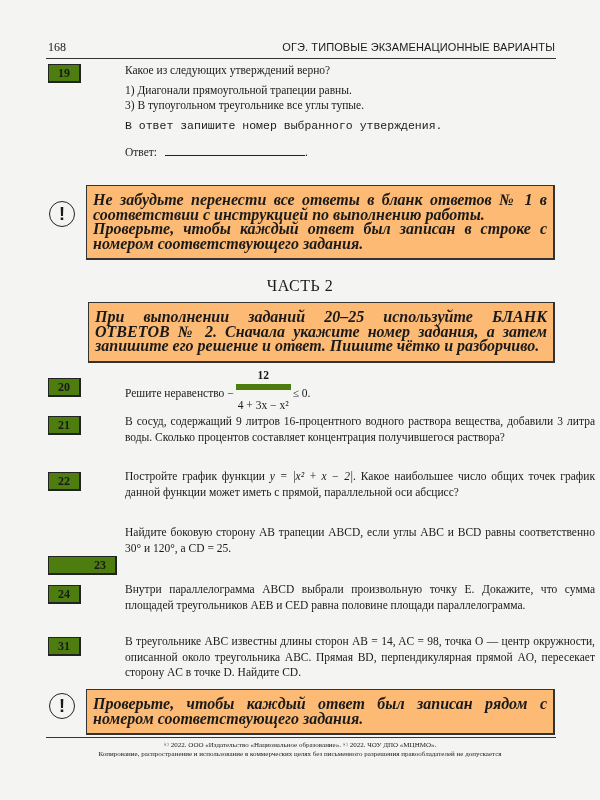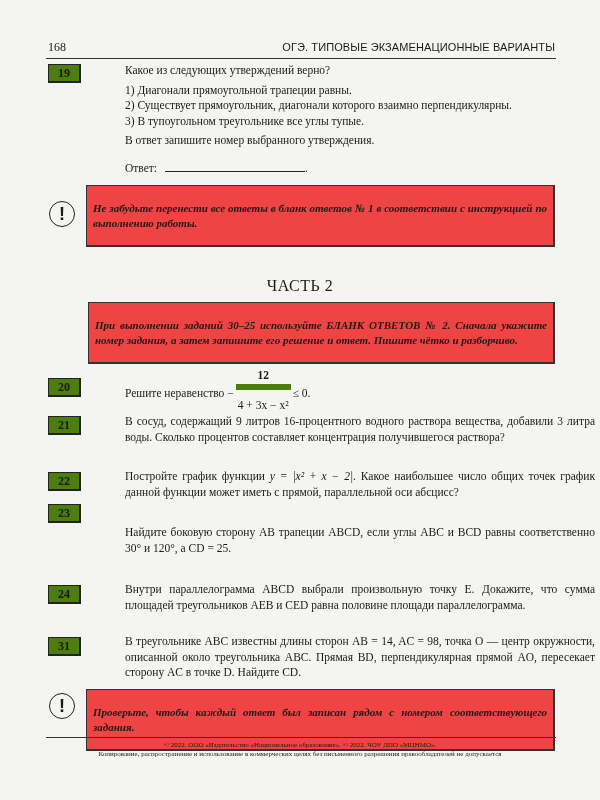--- a/index.html
+++ b/index.html
@@ -6,22 +6,22 @@
   body { width:600px; height:800px; background:#f4f4f2; position:relative; overflow:hidden;
          font-family:"DejaVu Serif", "Liberation Serif", serif; color:#1a1a1a; }
   .abs { position:absolute; }
   .hdr-num { left:48px; top:40px; font-size:12px; font-family:"Liberation Serif", serif; }
   .hdr-title { right:45px; top:41px; font-size:11px; font-family:"Liberation Sans", sans-serif; letter-spacing:0.1px; }
   .hdr-rule { left:46px; right:44px; top:58px; height:0; border-top:1.5px solid #333; }
   .tnum { width:30px; height:16px; border:1px solid #222; border-right-width:2px; border-bottom-width:2px;
           font-weight:bold; font-size:12px; text-align:center; line-height:16px; background:#4d7c0f;
           font-family:"Liberation Serif", serif; }
   .txt { font-size:11.5px; line-height:15.5px; font-family:"Liberation Serif", serif;margin-left:36px; }
-  .notice { border:1px solid #333; border-right-width:2px; border-bottom-width:2px; background:#ef4444;
-            padding:15px 6px; font-style:italic; font-weight:bold; font-size:11px; line-height:14.5px;
+  .notice { border:1px solid #333; border-right-width:2px; border-bottom-width:2px; background:#fdba74;
+            padding:7px 6px; font-style:italic; font-weight:bold; font-size:16px; line-height:14.5px;
             text-align:justify; font-family:"Liberation Serif", serif; }
   .warn-icon { width:24px; height:24px; border:1.5px solid #222; border-radius:50%; text-align:center;
                font-weight:bold; font-size:18px; line-height:24px; font-family:"Liberation Sans", sans-serif; }
   .part-title { left:0; right:0; top:277px; text-align:center; font-size:16px; font-family:"Liberation Serif", serif; letter-spacing:0.5px; }
   .frac { display:inline-block; vertical-align:middle; text-align:center; margin:0 2px; }
   .frac .n { display:block; border-bottom:6px solid #4d7c0f; padding:0 2px; font-weight:bold; }
   .frac .d { display:block; padding:8px 2px; }
   i { font-style:italic; }
   .answer-line { display:inline-block; width:140px; border-bottom:1px solid #222; height:12px; vertical-align:baseline; margin-left:8px; }
   .foot-rule { left:46px; right:44px; top:737px; border-top:1.5px solid #333; }
@@ -33,55 +33,55 @@
 
 <div class="abs hdr-num">168</div>
 <div class="abs hdr-title">ОГЭ. ТИПОВЫЕ ЭКЗАМЕНАЦИОННЫЕ ВАРИАНТЫ</div>
 <div class="abs hdr-rule"></div>
 
 <div class="abs tnum" style="left:48px; top:64px;">19</div>
 <div class="abs txt" style="left:89px; top:63px; width:470px;">
   <div>Какое из следующих утверждений верно?</div>
   <div style="margin-top:4px;">
     <div>1) Диагонали прямоугольной трапеции равны.</div>
-    <div>2) Существует прямоугольник, диагонали которого взаимно перпендикулярны.</div>
     <div>3) В тупоугольном треугольнике все углы тупые.</div>
   </div>
-  <div style="margin-top:4px;">В ответ запишите номер выбранного утверждения.</div>
+  <div style="margin-top:4px;font-family:Liberation Mono, monospace;">В ответ запишите номер выбранного утверждения.</div>
   <div style="margin-top:10px;">
     <span>Ответ:</span><span class="answer-line"></span><span>.</span>
   </div>
 </div>
 
 <div class="abs warn-icon" style="left:49px; top:201px;">!</div>
 <div class="abs notice" style="left:86px; top:185px; width:454px;">
   <div>Не забудьте перенести все ответы в бланк ответов № 1 в соответствии с инструкцией по выполнению работы.</div>
+  <div>Проверьте, чтобы каждый ответ был записан в строке с номером соответствующего задания.</div>
 </div>
 
 <div class="abs part-title">ЧАСТЬ 2</div>
 <div class="abs notice" style="left:88px; top:302px; width:452px;">
-  <div>При выполнении заданий 30–25 используйте БЛАНК ОТВЕТОВ № 2. Сначала укажите номер задания, а затем запишите его решение и ответ. Пишите чётко и разборчиво.</div>
+  <div>При выполнении заданий 20–25 используйте БЛАНК ОТВЕТОВ № 2. Сначала укажите номер задания, а затем запишите его решение и ответ. Пишите чётко и разборчиво.</div>
 </div>
 
 <div class="abs tnum" style="left:48px; top:378px;">20</div>
 <div class="abs txt" style="left:89px; top:368px; width:470px;">
   <span>Решите неравенство</span>
   <span>−</span><span class="frac"><span class="n">12</span><span class="d">4 + 3x − x²</span></span><span>≤ 0.</span>
 </div>
 
 <div class="abs tnum" style="left:48px; top:416px;">21</div>
 <div class="abs txt just" style="left:89px; top:414px; width:470px;">В сосуд, содержащий 9 литров 16-процентного водного раствора вещества, добавили 3 литра воды. Сколько процентов составляет концентрация получившегося раствора?</div>
 
 <div class="abs tnum" style="left:48px; top:472px;">22</div>
 <div class="abs txt just" style="left:89px; top:469px; width:470px;">
   <span>Постройте график функции</span>
   <i>y = |x² + x − 2|</i><span>. Какое наибольшее число общих точек график данной функции может иметь с прямой, параллельной оси абсцисс?</span>
 </div>
 
-<div class="abs tnum" style="left:48px; top:504px;">23</div>
+<div class="abs tnum" style="left:48px; top:556px;padding-left:36px;">23</div>
 <div class="abs txt just" style="left:89px; top:525px; width:470px;">Найдите боковую сторону AB трапеции ABCD, если углы ABC и BCD равны соответственно 30° и 120°, а CD = 25.</div>
 
 <div class="abs tnum" style="left:48px; top:585px;">24</div>
 <div class="abs txt just" style="left:89px; top:582px; width:470px;">Внутри параллелограмма ABCD выбрали произвольную точку E. Докажите, что сумма площадей треугольников AEB и CED равна половине площади параллелограмма.</div>
 
 <div class="abs tnum" style="left:48px; top:637px;">31</div>
 <div class="abs txt just" style="left:89px; top:634px; width:470px;">В треугольнике ABC известны длины сторон AB = 14, AC = 98, точка O — центр окружности, описанной около треугольника ABC. Прямая BD, перпендикулярная прямой AO, пересекает сторону AC в точке D. Найдите CD.</div>
 
 <div class="abs warn-icon" style="left:49px; top:693px;">!</div>
 <div class="abs notice" style="left:86px; top:689px; width:454px;">

